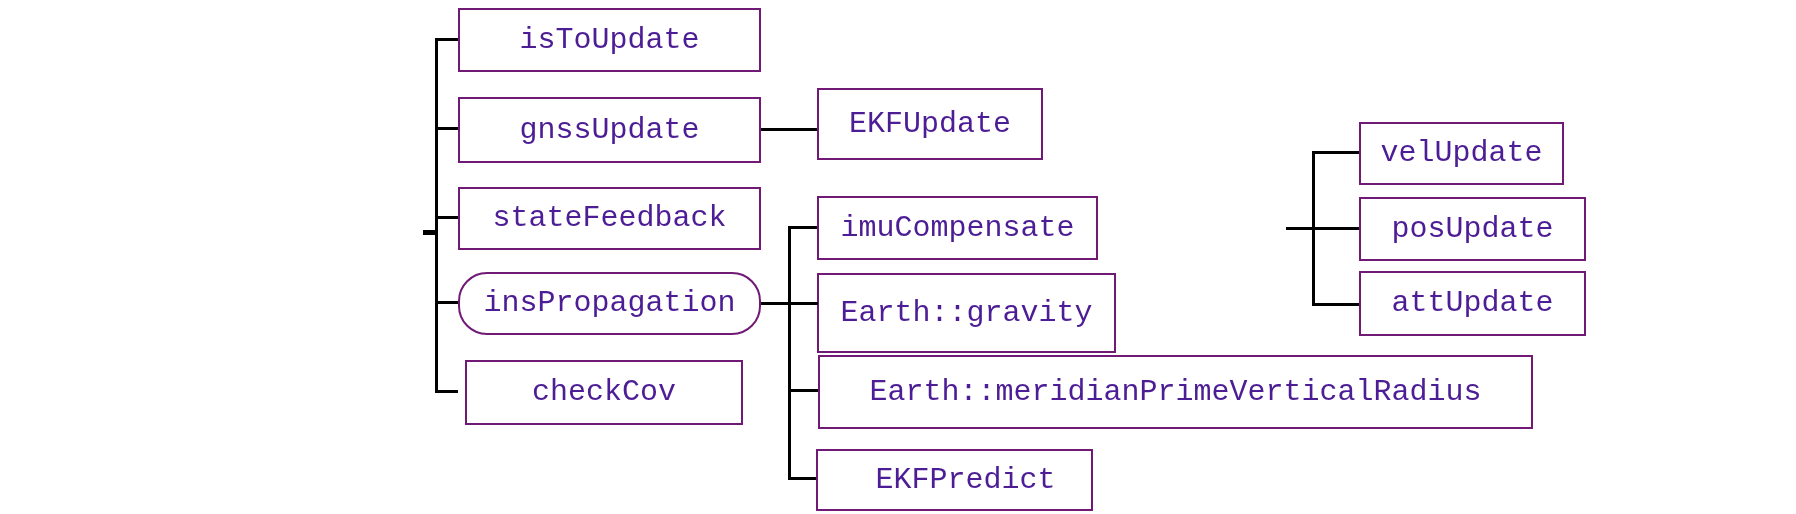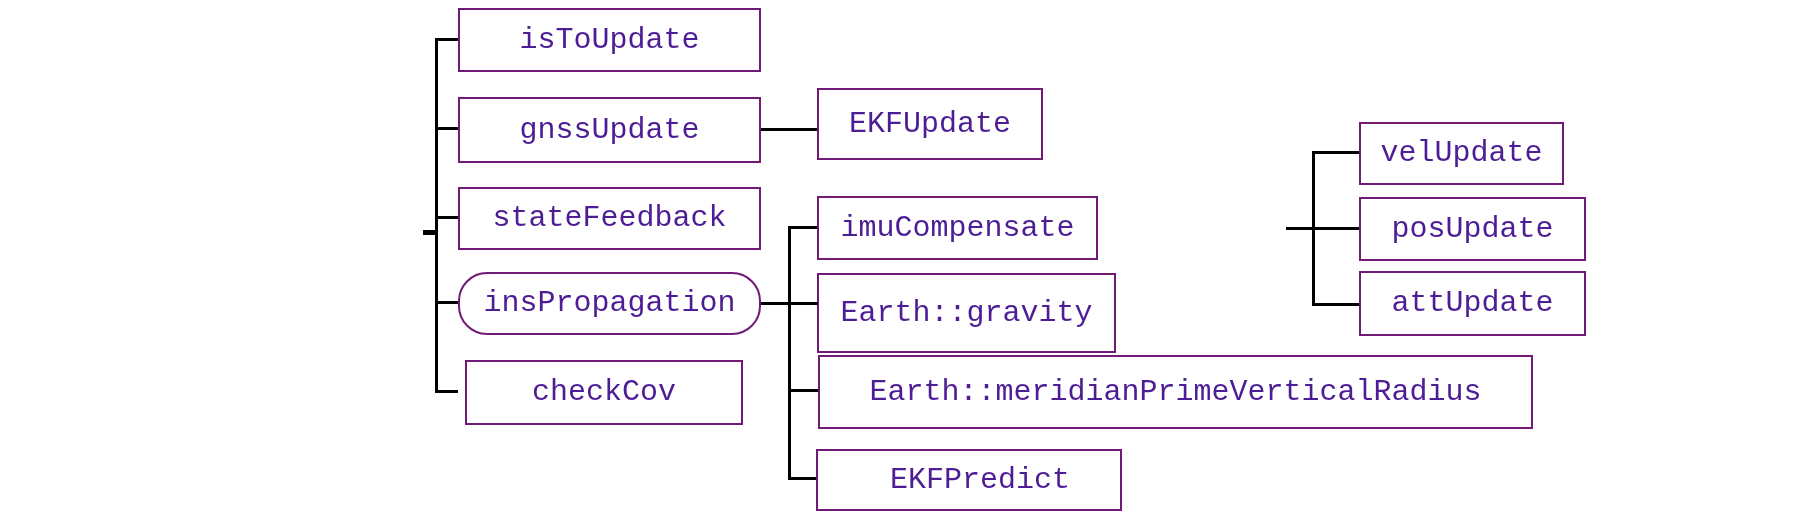--- a/index.html
+++ b/index.html
@@ -31,21 +31,21 @@
   <div class="node" style="left:458px;top:8px;width:303px;height:64px;">isToUpdate</div>
   <div class="node" style="left:458px;top:97px;width:303px;height:66px;">gnssUpdate</div>
   <div class="node" style="left:458px;top:187px;width:303px;height:63px;">stateFeedback</div>
   <div class="node" style="left:458px;top:272px;width:303px;height:63px;border-radius:29px;">insPropagation</div>
   <div class="node" style="left:458px;top:360px;width:278px;height:65px;margin-left:7px;">checkCov</div>
 
   <div class="node" style="left:817px;top:88px;width:226px;height:72px;">EKFUpdate</div>
   <div class="node" style="left:817px;top:196px;width:281px;height:64px;">imuCompensate</div>
   <div class="node" style="left:817px;top:273px;width:299px;height:80px;">Earth::gravity</div>
   <div class="node" style="left:818px;top:355px;width:715px;height:74px;">Earth::meridianPrimeVerticalRadius</div>
-  <div class="node" style="left:816px;top:449px;width:306px;height:62px;padding-left:22px;">EKFPredict</div>
+  <div class="node" style="left:816px;top:449px;width:277px;height:62px;padding-left:22px;">EKFPredict</div>
 
   <div class="node" style="left:1359px;top:122px;width:205px;height:63px;">velUpdate</div>
   <div class="node" style="left:1359px;top:197px;width:227px;height:64px;">posUpdate</div>
   <div class="node" style="left:1359px;top:271px;width:227px;height:65px;">attUpdate</div>
 
   <div class="hline" style="left:423px;top:230px;width:14px;height:5px;"></div>
   <div class="vline" style="left:435px;top:38px;width:3px;height:355px;"></div>
   <div class="hline" style="left:438px;top:38px;width:20px;height:3px;"></div>
   <div class="hline" style="left:438px;top:127px;width:20px;height:3px;"></div>
   <div class="hline" style="left:438px;top:216px;width:20px;height:3px;"></div>

